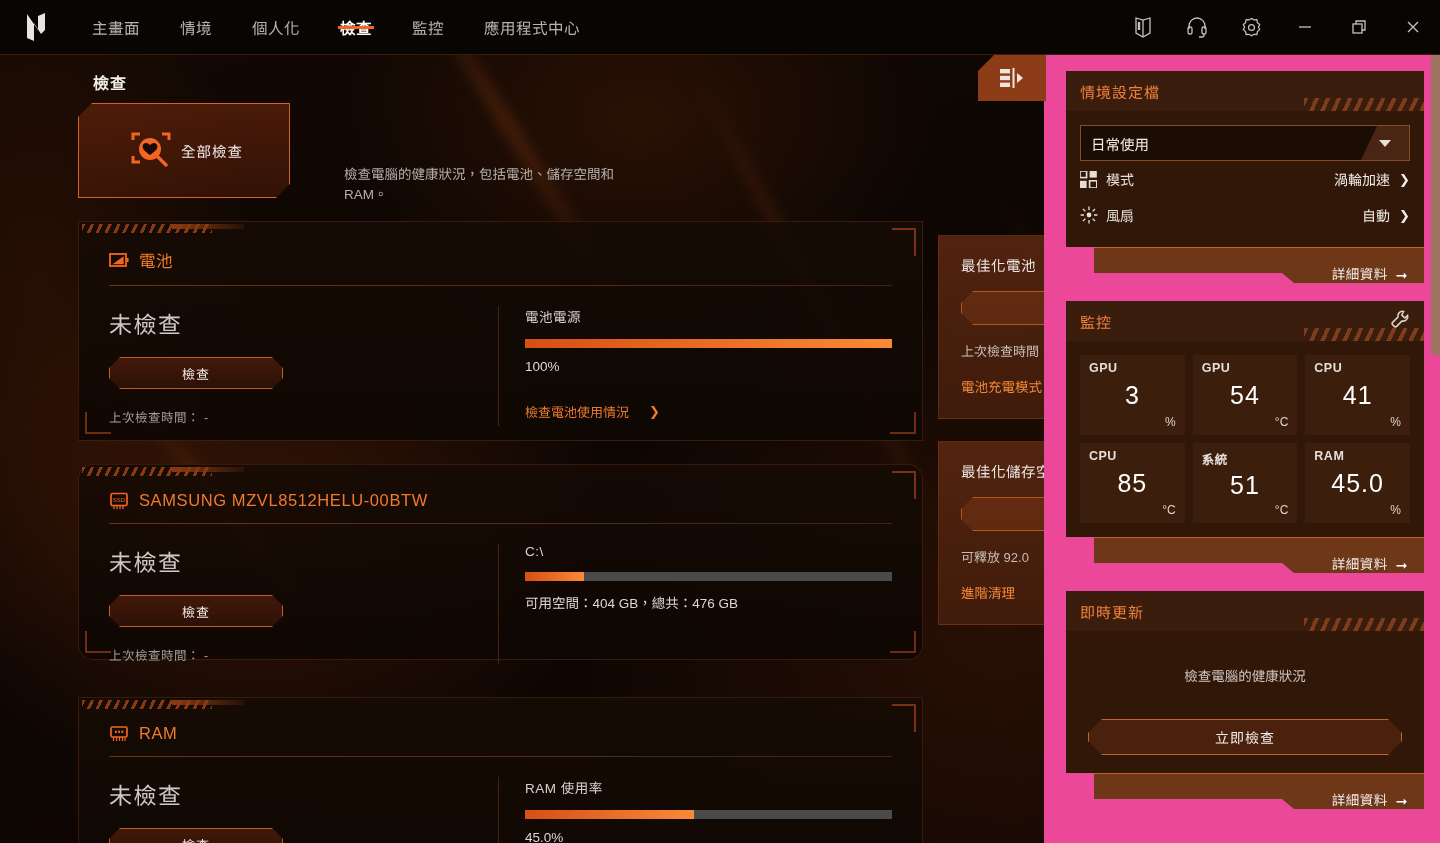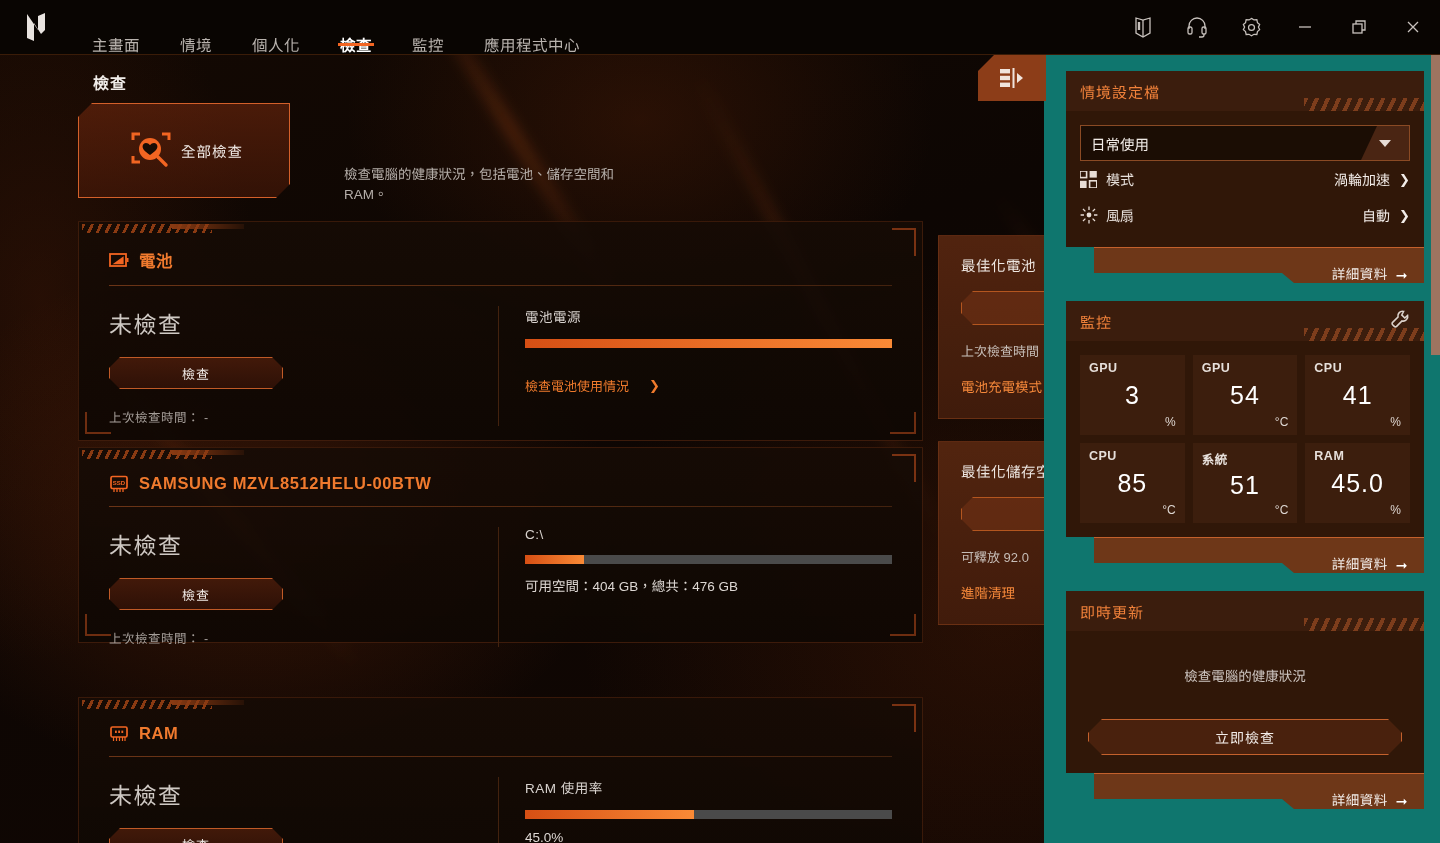--- a/index.html
+++ b/index.html
@@ -32,21 +32,21 @@
 
   
   .titlebar {
     position: absolute; top: 0; left: 0; right: 0; height: 55px;
     background: #090502;
     border-bottom: 1px solid #3a1c08;
     display: flex; align-items: center;
     z-index: 40;
   }
   .logo-wrap { width: 72px; display: flex; justify-content: center; align-items: center; }
-  .nav { display: flex; align-items: flex-end; height: 55px; }
+  .nav { display: flex; align-items: center; height: 55px; }
   .nav-item {
     position: relative; display: flex; align-items: center;
     padding: 0 20px; font-size: 15.5px; color: #b9b3ae;
     cursor: pointer; letter-spacing: .5px;
   }
   .nav-item.active { color: #ffffff; font-weight: bold; }
   .nav-item.active::after {
     content: ""; position: absolute; left: 18px; right: 18px; bottom: 9px;
     height: 3px; background: #f26522;
   }
@@ -102,21 +102,21 @@
     border-top: 2px solid #7a3212; border-right: 2px solid #7a3212;
   }
   .card-corner-bl {
     position: absolute; left: 6px; bottom: 6px; width: 26px; height: 22px;
     border-bottom: 2px solid #6e2d10; border-left: 2px solid #6e2d10;
   }
   .card-corner-br {
     position: absolute; right: 6px; bottom: 6px; width: 26px; height: 22px;
     border-bottom: 2px solid #6e2d10; border-right: 2px solid #6e2d10;
   }
-  .card-head { display: flex; align-items: center; gap: 10px; padding: 26px 0 0 30px; font-weight: bold; }
+  .card-head { display: flex; align-items: center; gap: 10px; padding: 26px 0 0 30px; }
   .card-head .ttl { font-size: 16.5px; color: #f07a2e; letter-spacing: .6px; }
   .card-rule {
     margin: 13px 30px 0 30px; height: 1px;
     background: linear-gradient(90deg, #6b3416, #43220e);
   }
   .card-body { display: flex; padding: 20px 30px 0 30px; }
   .cb-left { width: 412px; }
   .status-txt { font-size: 23px; color: #cfc9c4; letter-spacing: 1.5px; }
   .chk-btn {
     margin-top: 17px; width: 174px; height: 32px;
@@ -166,21 +166,21 @@
   .side-toggle {
     position: absolute; top: 55px; left: 978px; width: 68px; height: 46px;
     background: #8c3d18; z-index: 32; cursor: pointer;
     display: flex; align-items: center; justify-content: center;
     clip-path: polygon(16px 0, 100% 0, 100% 100%, 0 100%, 0 16px);
   }
 
   
   .sidebar {
     position: absolute; top: 55px; right: 0; width: 396px; bottom: 0;
-    background: #0f766e; z-index: 30;
+    background: #ec4899; z-index: 30;
     padding: 16px 16px 8px 22px; overflow: hidden;
   }
   .panel { margin-bottom: 18px; }
   .panel-head {
     height: 40px; background: #3b1d0d;
     display: flex; align-items: center; padding: 0 14px;
     position: relative; overflow: hidden;
   }
   .panel-head .ph-t { font-size: 15px; color: #f0813a; letter-spacing: 1px; }
   .panel-head .ph-hatch {
@@ -373,29 +373,30 @@
         <div class="chk-btn">
             <span>檢查</span>
           </div>
         <div class="last-chk">上次檢查時間： -</div>
       </div>
       <div class="cb-right">
         <div class="metric-label">電池電源</div>
         <div class="bar-track">
           <div class="bar-fill" style="width:100%"></div>
         </div>
+        <div class="metric-val">100%</div>
         <div class="metric-link">
           <span>檢查電池使用情況</span>
           <span>❯</span>
         </div>
       </div>
     </div>
   </div>
 
-  <div class="card" style="top:392px;height:196px;">
+  <div class="card" style="top:409px;height:196px;border-radius:15px;">
     <div class="card-hatch"></div>
     <div class="card-corner-tr"></div>
     <div class="card-corner-bl"></div>
     <div class="card-corner-br"></div>
 
     <div class="card-head">
       <span class="ic">
         <svg width="20" height="18" viewBox="0 0 20 18" fill="none">
           <rect x="2" y="1.5" width="16" height="12" rx="1.5" stroke="#f26522" stroke-width="1.7"></rect>
           <text x="10" y="9.6" font-size="6" fill="#f26522" text-anchor="middle" font-family="Liberation Sans, sans-serif">SSD</text>

